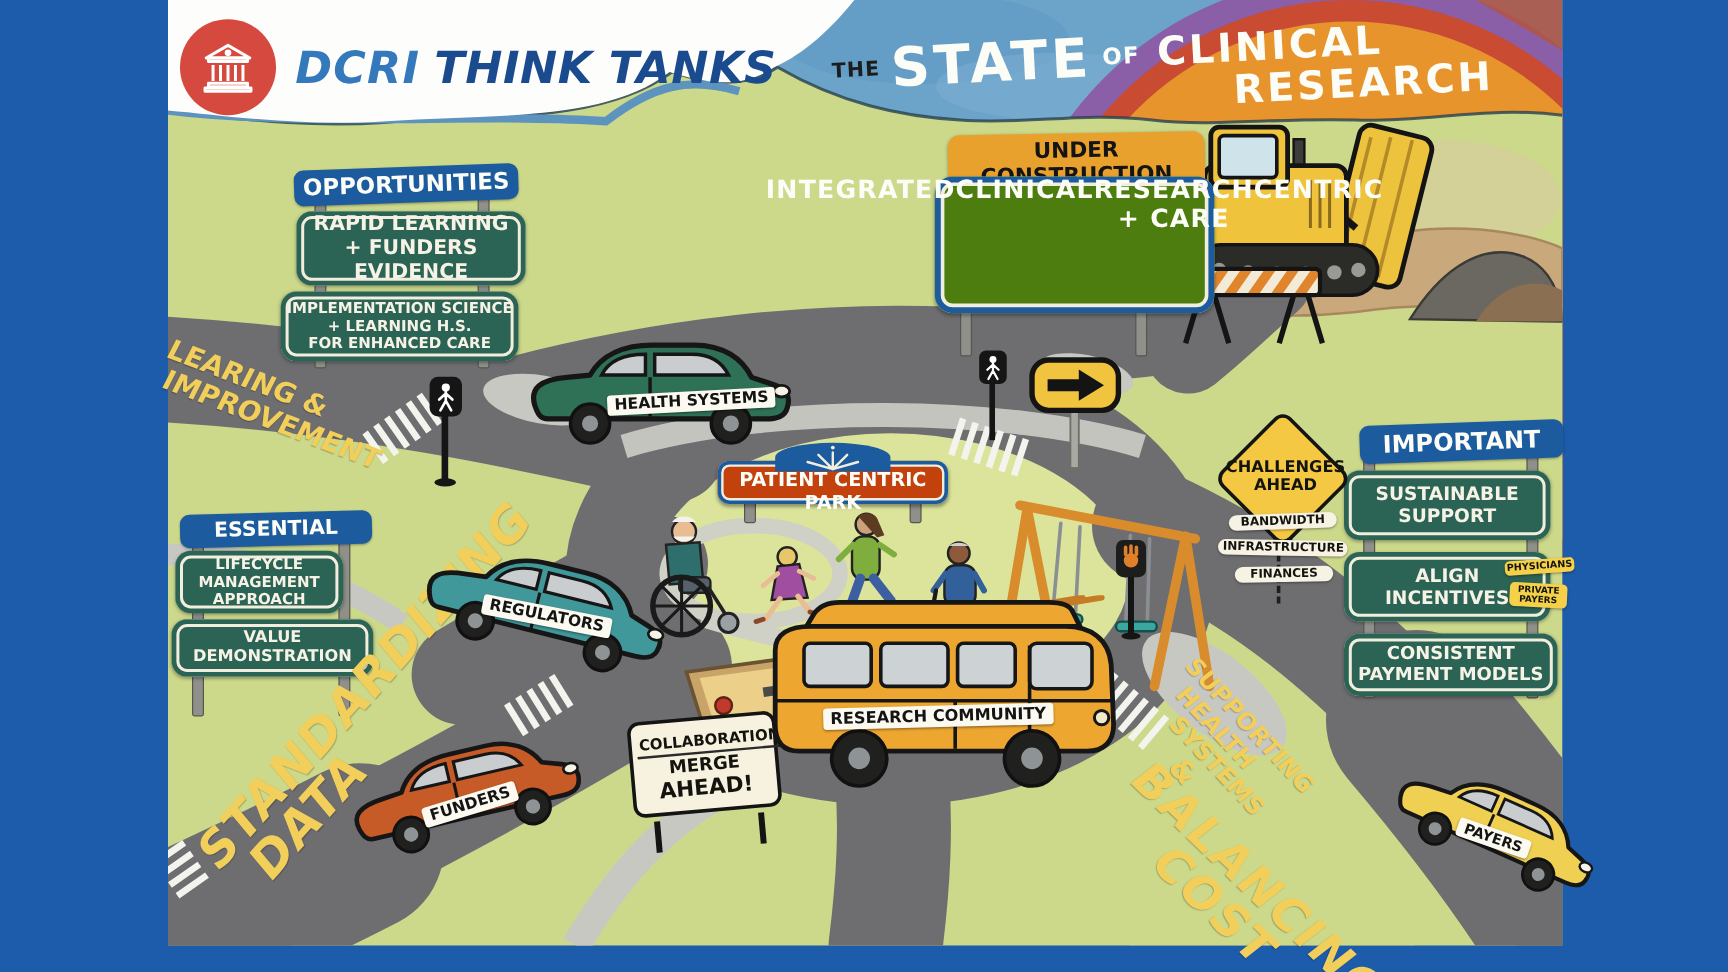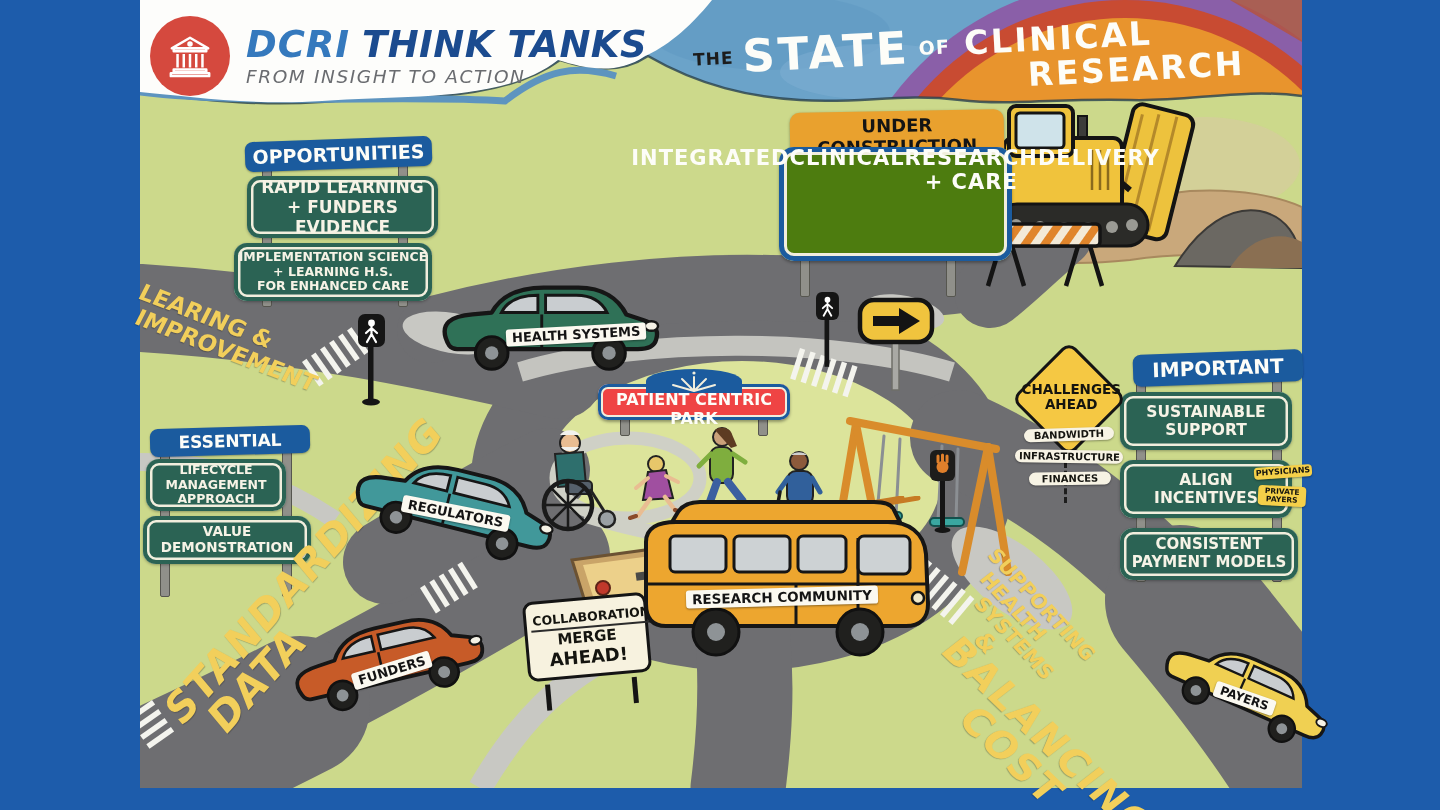--- a/index.html
+++ b/index.html
@@ -27,21 +27,21 @@
     display:flex;flex-direction:column;justify-content:center;line-height:1.18;}
   .blue-board{background:#4d7c0f;color:#fdfdf8;font-weight:800;text-align:center;border-radius:15px;
     box-shadow:inset 0 0 0 5px #1b5b9e, inset 0 0 0 8px #f1eedd, 0 2px 3px rgba(0,0,0,.3);
     display:flex;flex-direction:row;justify-content:center;line-height:1.13;letter-spacing:1px;}
   .post{position:absolute;width:8px;background:#90908a;border:1.5px solid #56564f;border-radius:2px;}
   .tagpill{background:#f7f3e4;color:#14140f;font-weight:700;text-align:center;border-radius:9px;padding:1px 4px;box-shadow:0 1px 2px rgba(0,0,0,.35);}
   .ylabel{background:#f5d049;color:#14140f;font-weight:800;text-align:center;border-radius:4px;line-height:1.05;box-shadow:0 1px 2px rgba(0,0,0,.35);}
   .diamond{width:76px;height:76px;background:#f5c843;border:3.5px solid #141414;border-radius:10px;transform:rotate(45deg);}
   .diamond-txt{position:absolute;left:-14px;top:20px;width:104px;transform:rotate(-45deg);color:#14140f;font-weight:800;font-size:13.5px;text-align:center;line-height:1.1;}
   .dashpole{border-left:3.5px dashed #1d1d1d;}
-  .park-sign{background:#ef4444;color:#fdfdf8;font-weight:800;text-align:center;border-radius:10px;
+  .park-sign{background:#c2410c;color:#fdfdf8;font-weight:800;text-align:center;border-radius:10px;
     box-shadow:inset 0 0 0 3px #1b5b9e, inset 0 0 0 5px #f1eedd, 0 2px 3px rgba(0,0,0,.35);}
   .park-arch{position:absolute;left:48px;top:-15px;width:96px;height:24px;background:#1b5b9e;border-radius:60% 60% 0 0;}
   .merge-sign{background:#f7f2df;border:3.5px solid #141414;border-radius:10px;color:#14140f;font-weight:800;text-align:center;padding:6px 4px;line-height:1.2;}
   .merge-l1{font-size:12.5px;border-bottom:2px solid #2b2b2b;display:inline-block;padding:0 2px 2px 2px;}
   .merge-l2{font-size:15px;}
   .merge-l3{font-size:18px;}
   .leg{position:absolute;width:5px;height:26px;background:#141414;}
   
   .roadtext{color:#f2cf5b;font-weight:800;line-height:1.08;text-shadow:0 1px 1px rgba(0,0,0,.25);white-space:nowrap;}
   
@@ -291,21 +291,20 @@
           <rect x="7" y="38" width="34" height="3"></rect>
           <rect x="4" y="42" width="40" height="3"></rect>
         </g>
       </svg>
     </div>
     <div>
       <div class="logo-row1">
         <span class="logo-dcri">DCRI</span>
         <span class="logo-tt">THINK TANKS</span>
       </div>
-      <div class="logo-tag">FROM INSIGHT TO ACTION</div>
     </div>
   </div>
 
   <div class="abs main-title">
     <span class="mt-the">THE</span>
     <span class="mt-state">STATE</span>
     <span class="mt-of">OF</span>
   </div>
 
   <div class="abs sun-title">
@@ -326,21 +325,21 @@
     <div>FOR ENHANCED CARE</div>
   </div>
 
   <div class="abs post" style="left:800px;top:255px;height:40px"></div>
   <div class="abs post" style="left:946px;top:255px;height:40px"></div>
   <div class="abs" style="left:790px;top:111px;width:214px;background:#e9a12e;color:#141414;font-weight:800;font-size:18px;text-align:center;border-radius:10px;padding:4px 0;transform:rotate(-1deg);box-shadow:0 1px 3px rgba(0,0,0,.35)">UNDER CONSTRUCTION</div>
   <div class="abs blue-board" style="left:779px;top:147px;width:233px;height:114px;font-size:21px">
     <div>INTEGRATED</div>
     <div>CLINICAL</div>
     <div>RESEARCH + CARE</div>
-    <div>DELIVERY</div>
+    <div>CENTRIC</div>
   </div>
 
   <div class="abs post" style="left:160px;top:445px;height:150px"></div>
   <div class="abs post" style="left:282px;top:445px;height:150px"></div>
   <div class="abs blue-pill" style="left:150px;top:427px;width:148px;font-size:17px;transform:rotate(-1.5deg)">ESSENTIAL</div>
   <div class="abs green-board" style="left:146px;top:459px;width:140px;height:52px;font-size:12.5px">
     <div>LIFECYCLE</div>
     <div>MANAGEMENT</div>
     <div>APPROACH</div>
   </div>

